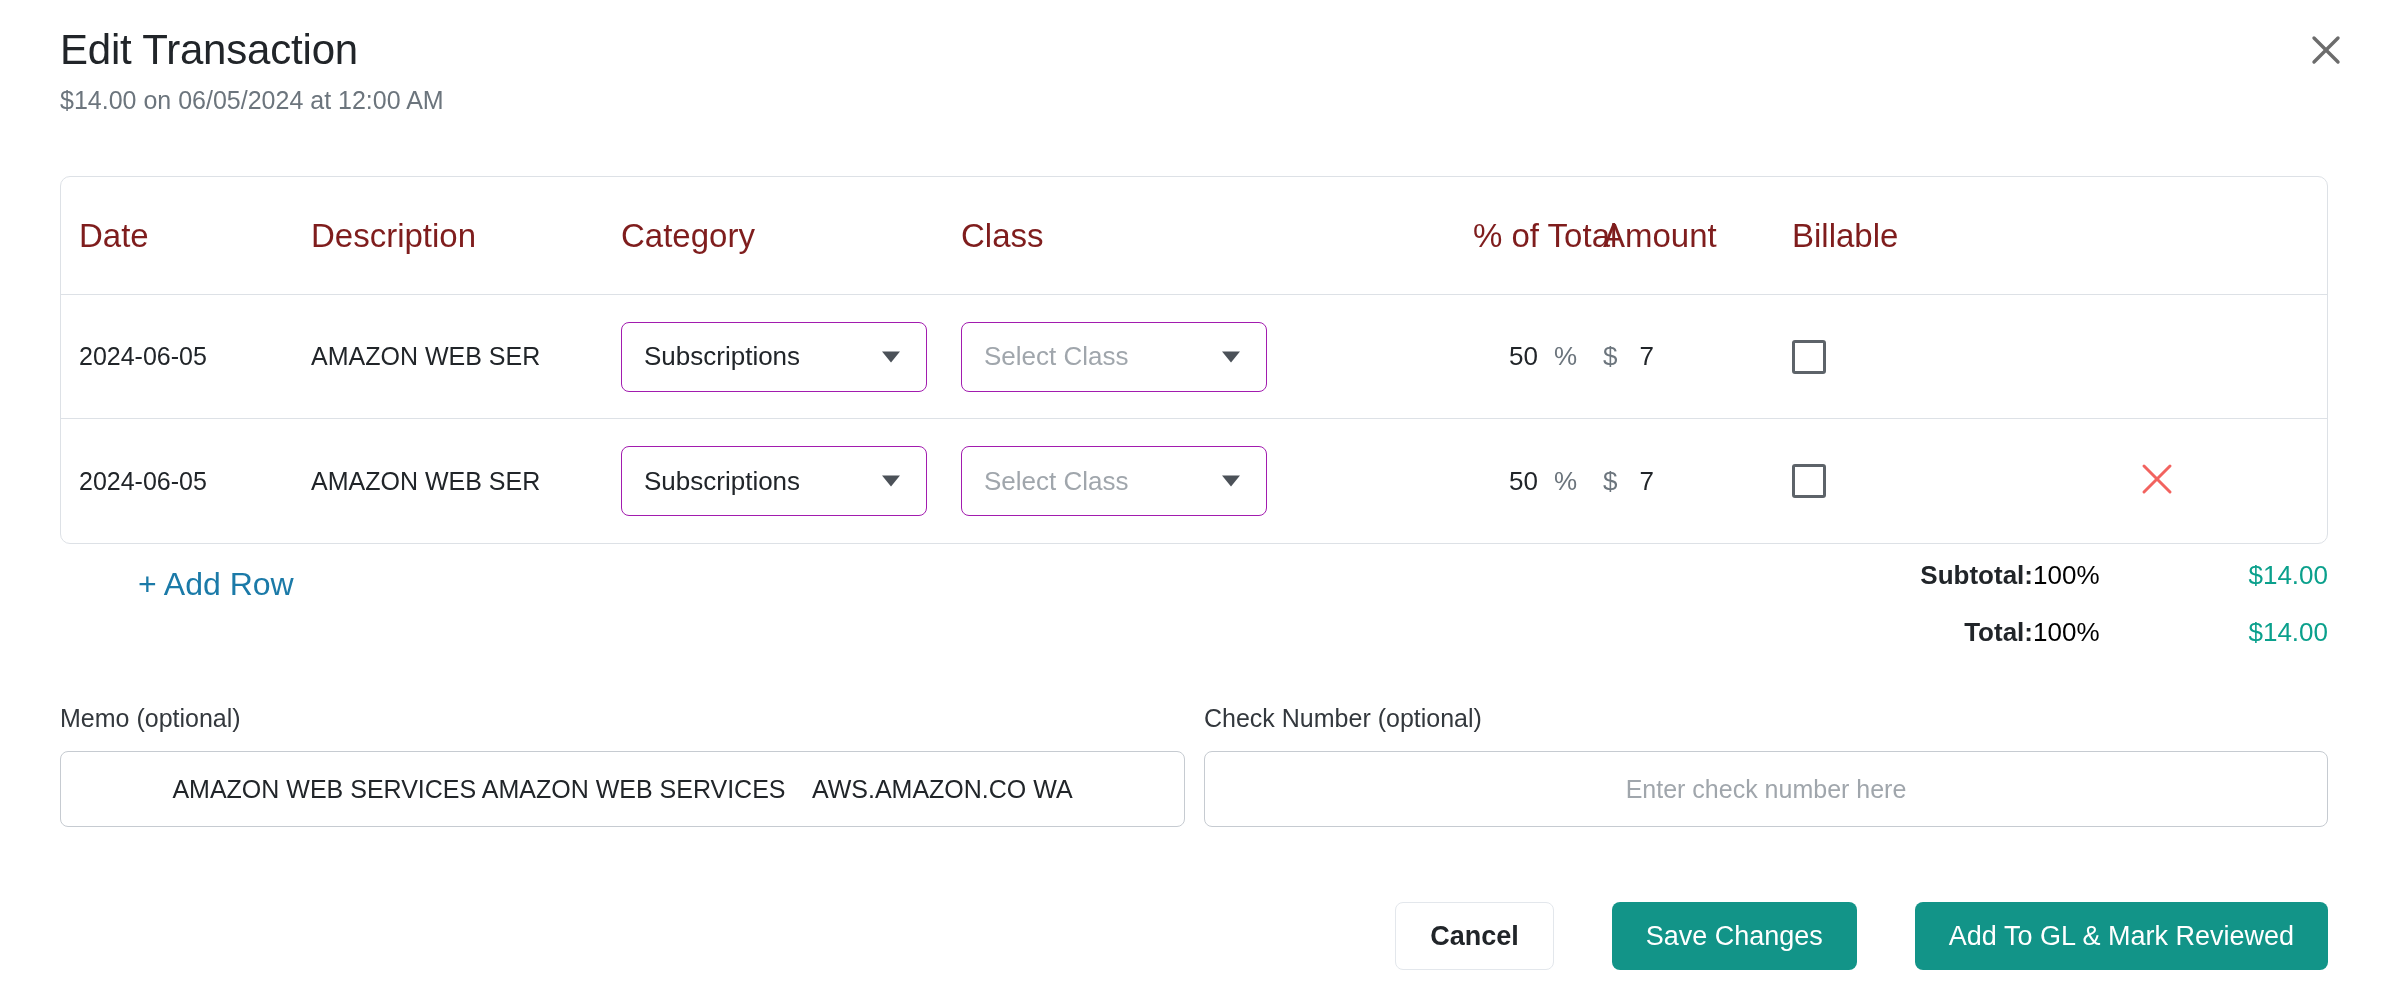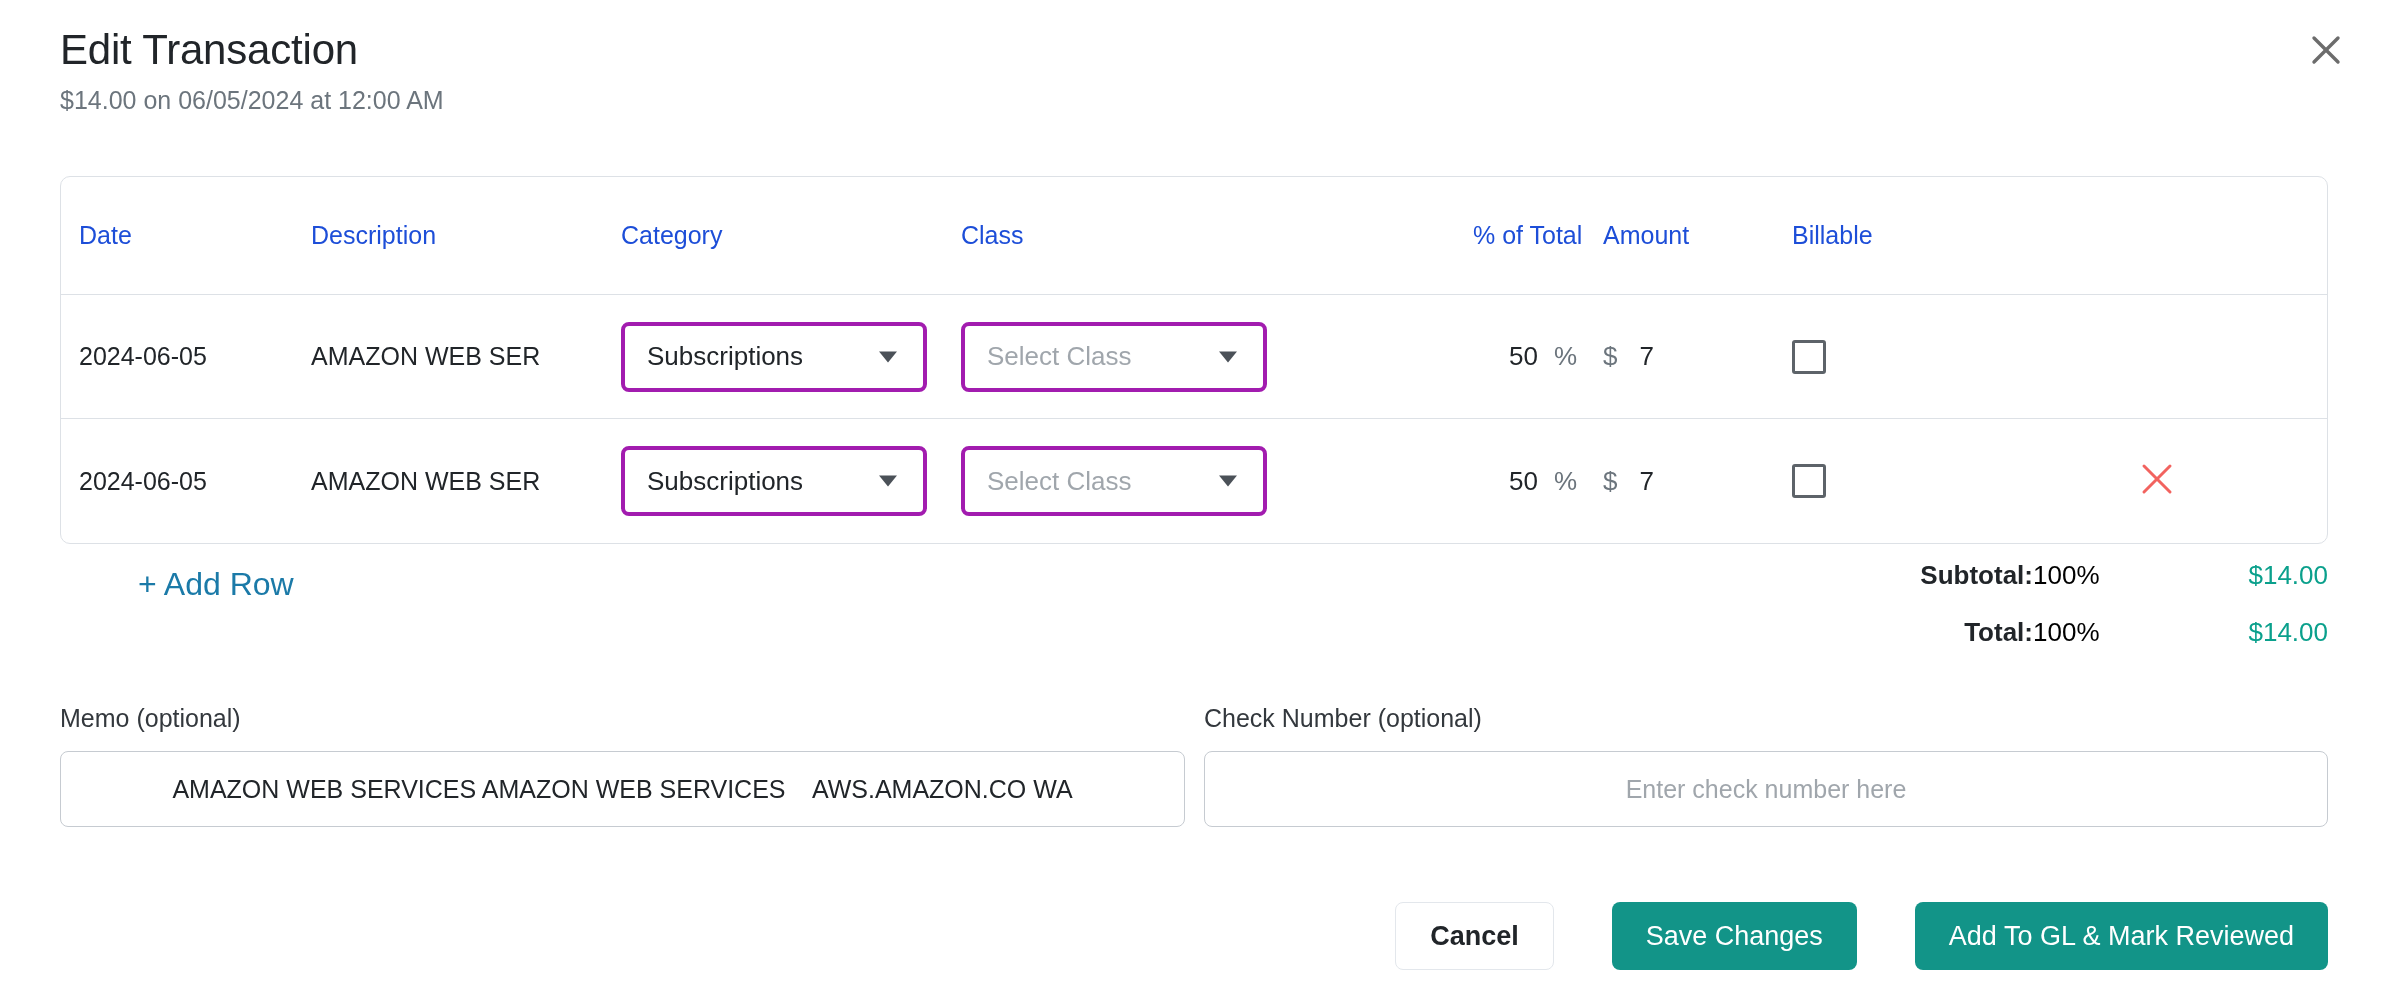--- a/index.html
+++ b/index.html
@@ -76,22 +76,22 @@
     display: grid;
     grid-template-columns: 232px 310px 340px 512px 148px 155px 260px 311px;
     align-items: center;
   }
 
   .head-row {
     height: 118px;
     border-bottom: 1px solid #dde1e6;
   }
   .head-row .cell {
-    font-size: 25px;
-    color: #1d4ed8;
+    font-size: 33px;
+    color: #7f1d1d;
     font-weight: 400;
     white-space: nowrap;
   }
   .head-row .cell.pct { text-align: left; padding-right: 26px; }
   .head-row .cell.amt { text-align: left; padding-left: 0px; }
 
   .body-row {
     height: 124px;
     border-bottom: 1px solid #dde1e6;
   }
@@ -109,21 +109,21 @@
     font-size: 25px;
     color: #212529;
     white-space: nowrap;
   }
 
   
   .select-box {
     position: relative;
     width: 306px;
     height: 70px;
-    border: 4px solid #a21caf;
+    border: 1px solid #a21caf;
     border-radius: 8px;
     background: #fff;
     display: flex;
     align-items: center;
     cursor: pointer;
   }
   .select-box .sel-label {
     font-size: 26px;
     color: #212529;
     padding-left: 22px;

